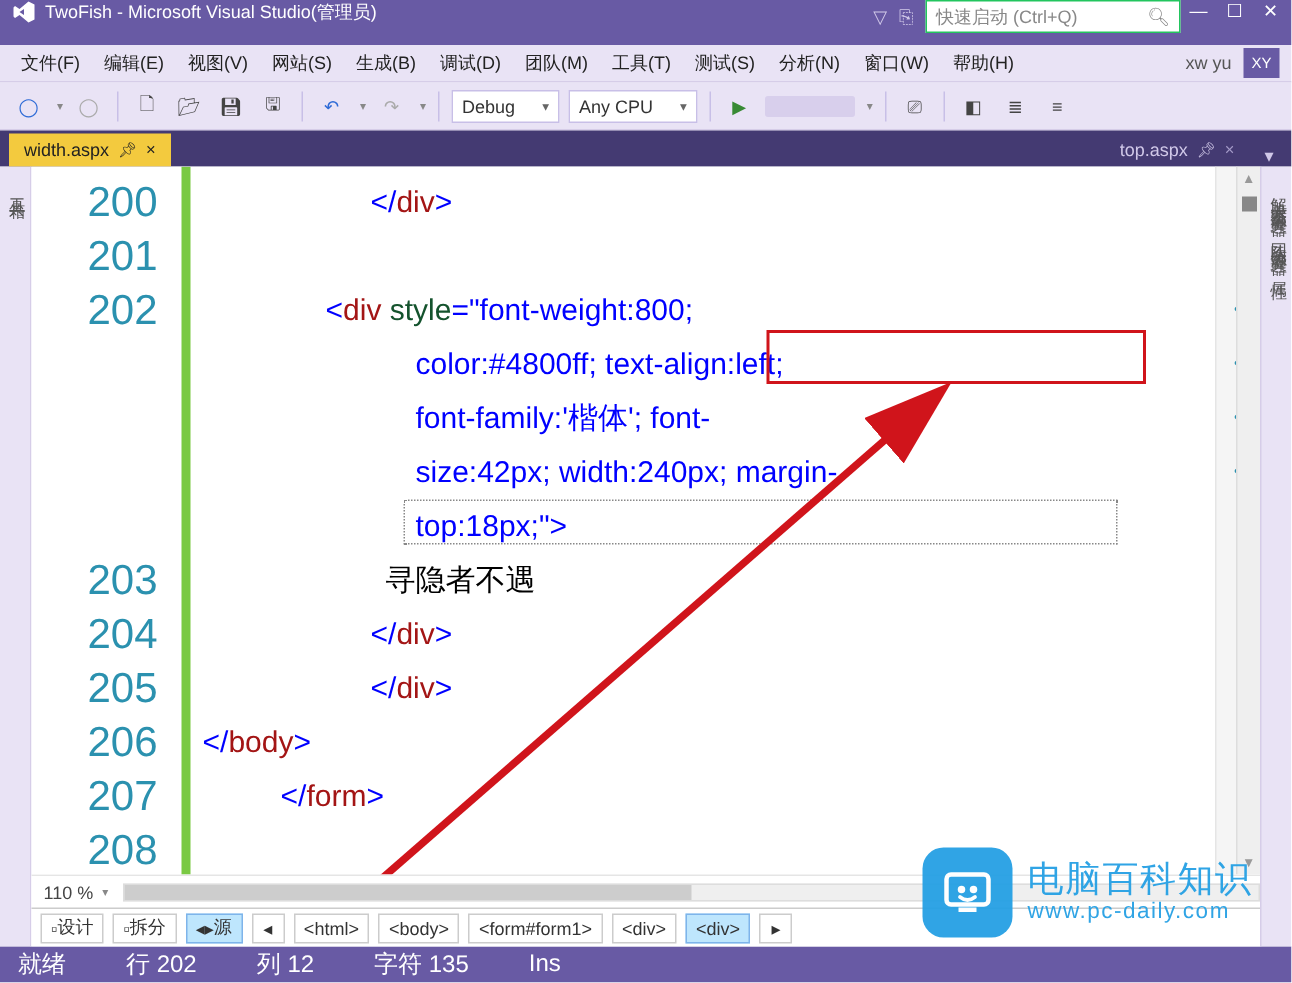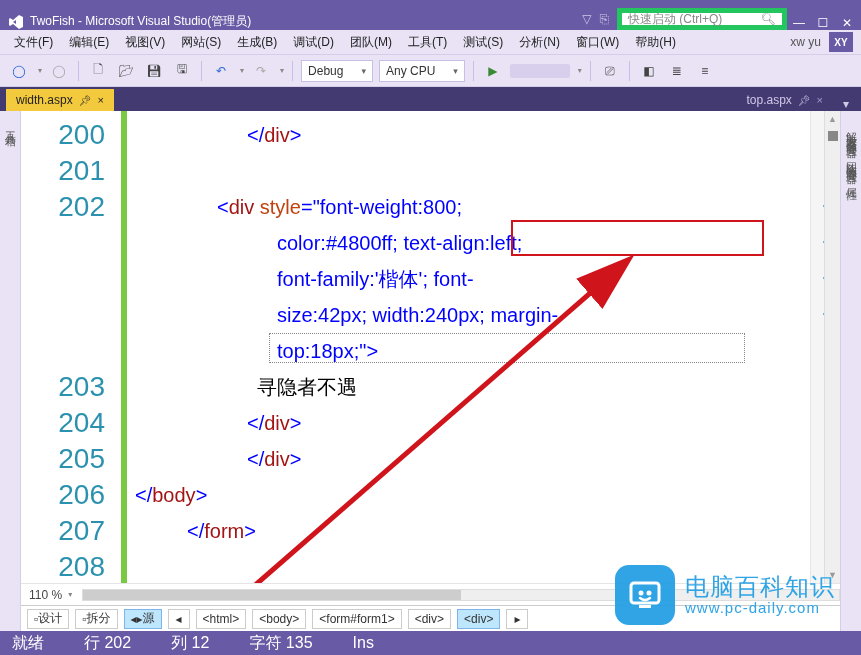--- a/index.html
+++ b/index.html
@@ -1,28 +1,28 @@
 <!DOCTYPE html>
 <html><head>
 <meta charset="utf-8">
 <style>
 *{margin:0;padding:0;box-sizing:border-box;font-family:"Segoe UI","Microsoft YaHei",sans-serif;user-select:none}
 body{width:861px;height:655px;background:#fff;overflow:hidden;font-size:12px;display:flex;flex-direction:column;position:relative}
-.titlebar{background:#685aa4;color:#fff;height:30px;display:flex;align-items:flex-end;gap:6px;padding:0 8px}
+.titlebar{background:#685aa4;color:#fff;height:30px;display:flex;align-items:flex-start;gap:6px;padding:0 8px}
 .vs-logo{width:16px;height:16px;display:inline-block}
 .title{flex:0 0 auto;font-size:12px}
 .spacer{flex:1}
 .win-icons{display:flex;gap:12px;align-items:center}
 .win-icons span{width:12px;text-align:center;cursor:default}
 .quick-launch{display:flex;align-items:center;gap:8px}
-.ql-box{width:170px;height:22px;background:#fff;border:5px solid #22c55e;display:flex;align-items:center;padding:0 6px;color:#888;font-size:12px;justify-content:space-between}
+.ql-box{width:170px;height:22px;background:#fff;border:1px solid #22c55e;display:flex;align-items:center;padding:0 6px;color:#888;font-size:12px;justify-content:space-between}
 .menubar{background:#e9e3f5;height:25px;display:flex;align-items:center;padding:0 8px;gap:4px;color:#222;border-bottom:1px solid #d6cde8}
 .menubar .m{padding:3px 6px;font-size:12px;cursor:default}
 .menubar .right{margin-left:auto;display:flex;align-items:center;gap:8px}
-.avatar{background:#685aa4;color:#fff;width:24px;height:20px;display:flex;align-items:center;justify-content:center;font-size:10px;font-weight:700}
+.avatar{background:#685aa4;color:#fff;width:24px;height:20px;display:flex;align-items:center;justify-content:center;font-size:10px;font-weight:400}
 .toolbar{background:#e9e3f5;height:32px;display:flex;align-items:center;padding:0 8px;gap:6px;border-bottom:1px solid #d6cde8}
 .tbtn{width:22px;height:22px;display:flex;align-items:center;justify-content:center;color:#444;cursor:default}
 .tsep{width:1px;height:20px;background:#c8bfe7;margin:0 2px}
 .combo{height:22px;background:#fff;border:1px solid #c8bfe7;display:flex;align-items:center;padding:0 6px;font-size:12px;gap:18px;color:#333}
 .combo .caret{color:#666;font-size:9px}
 .play{color:#388a34}
 .tabrow{background:#443a72;height:24px;display:flex;align-items:flex-end;padding:0 6px;gap:4px}
 .tab{height:22px;display:flex;align-items:center;padding:0 10px;font-size:12px;gap:6px}
 .tab.active{background:#f3ca3e;color:#222}
 .tab.inactive{background:transparent;color:#d0c8e8}
@@ -32,21 +32,21 @@
 .vtab{width:21px;background:#e9e3f5;border-right:1px solid #d6cde8;display:flex;flex-direction:column;align-items:center;padding-top:6px;color:#555;font-size:11px}
 .vtab .vt{writing-mode:vertical-rl;padding:6px 0;letter-spacing:2px}
 .editor{flex:1;display:flex;flex-direction:column;background:#fff;position:relative}
 .code-wrap{flex:1;display:flex;overflow:hidden;position:relative}
 .gutter{width:100px;background:#fff;text-align:right;padding-top:6px;font-family:"Consolas","Courier New",monospace;font-size:28px;color:#2b91af;border-right:2px solid transparent}
 .gutter .ln{height:36px;line-height:36px;padding-right:14px}
 .change-bar{width:6px;background:#7ac943}
 .code{flex:1;font-family:"SimSun","Courier New",monospace;font-size:20px;padding-top:6px;position:relative;white-space:nowrap;overflow:hidden}
 .cl{height:36px;line-height:36px;padding-left:8px;position:relative}
 .tag{color:#a31515}
-.attr{color:#c2410c}
+.attr{color:#14532d}
 .val{color:#0000ff}
 .punc{color:#0000ff}
 .txt{color:#000}
 .indent1{padding-left:120px}
 .right-pad{width:30px;border-left:1px solid #e5e5e5;position:relative;background:#f5f5f5}
 .wrap-glyph{position:absolute;right:3px;color:#2b91af;font-weight:bold;font-size:20px}
 .scroll{position:absolute;right:0;top:0;bottom:0;width:16px;background:#efefef;border-left:1px solid #ddd}
 .scroll .up,.scroll .dn{height:16px;display:flex;align-items:center;justify-content:center;font-size:9px;color:#999}
 .scroll .dn{position:absolute;bottom:0;width:100%}
 .hl-box{position:absolute;border:2px solid #d0141b;pointer-events:none}

